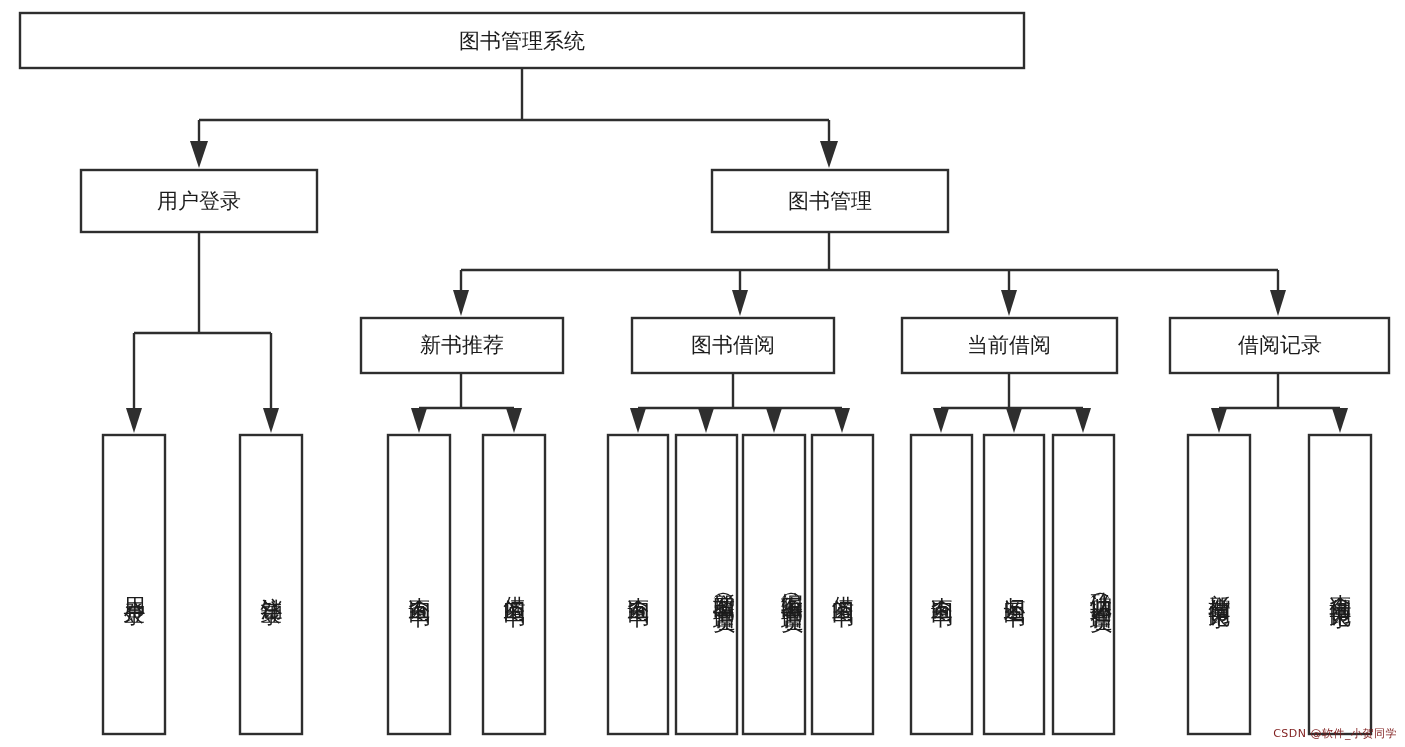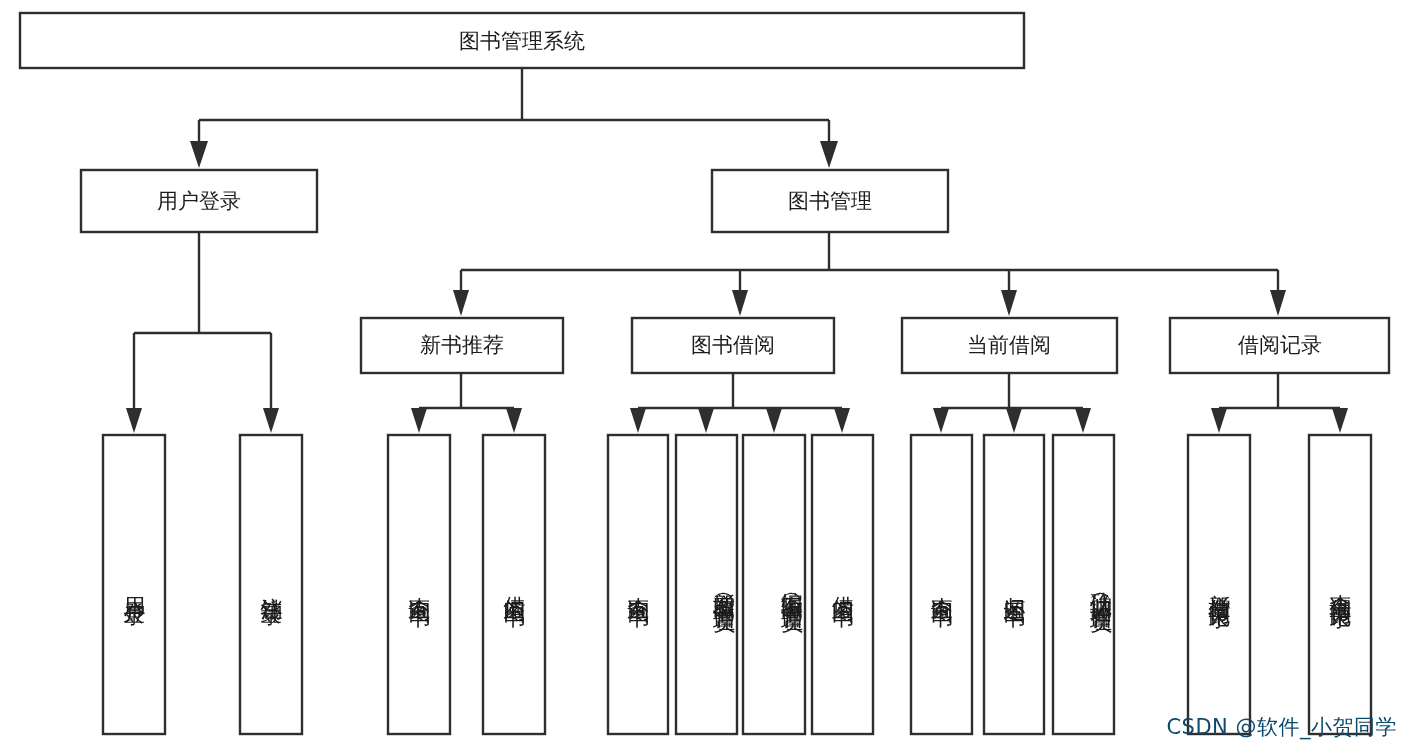--- a/index.html
+++ b/index.html
@@ -64,22 +64,22 @@
     justify-content: center;
     text-align: center;
     pointer-events: none;
     user-select: none;
   }
   .watermark {
     position: absolute;
     right: 8px;
     bottom: 6px;
     font-family: "DejaVu Sans", "Liberation Sans", sans-serif;
-    font-size: 21px;
-    color: #0c4a6e;
+    font-size: 11px;
+    color: #7f1d1d;
     letter-spacing: 0.5px;
     white-space: nowrap;
   }
 </style>
 </head>
 <body>
 
 <div id="diagram-root">
 
   <svg class="diagram-canvas" viewBox="0 0 1405 747" xmlns="http://www.w3.org/2000/svg">

